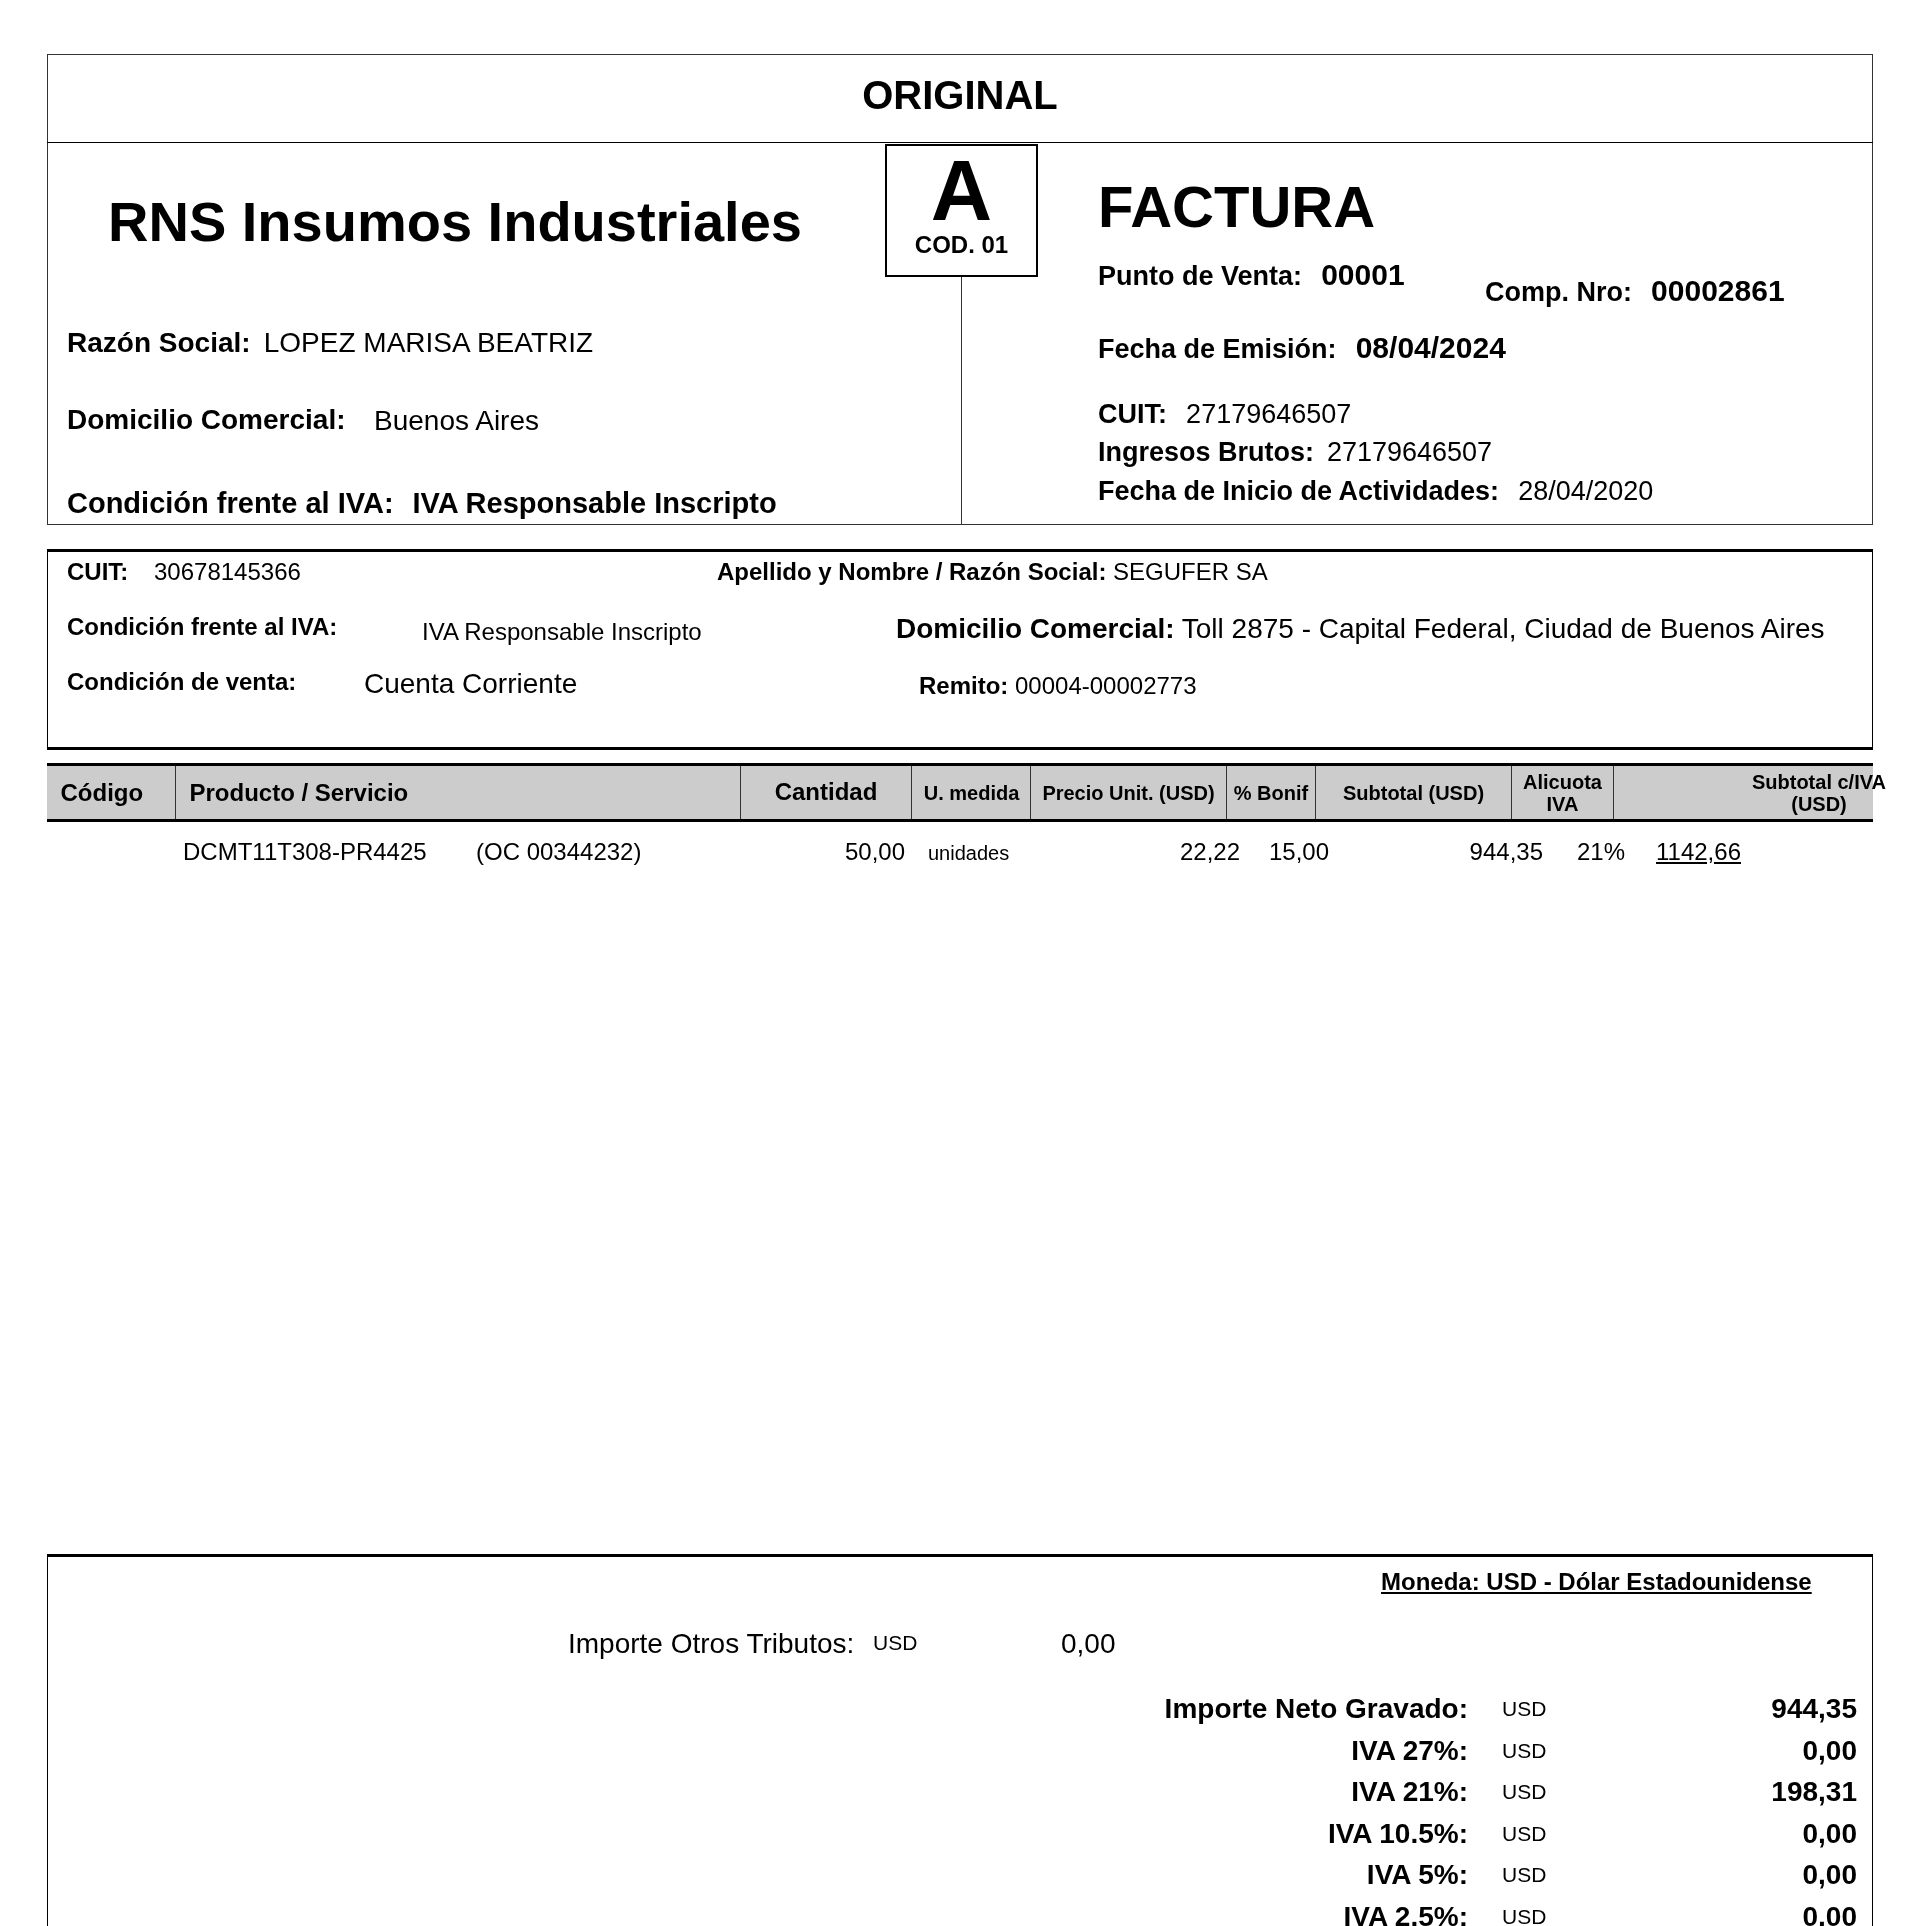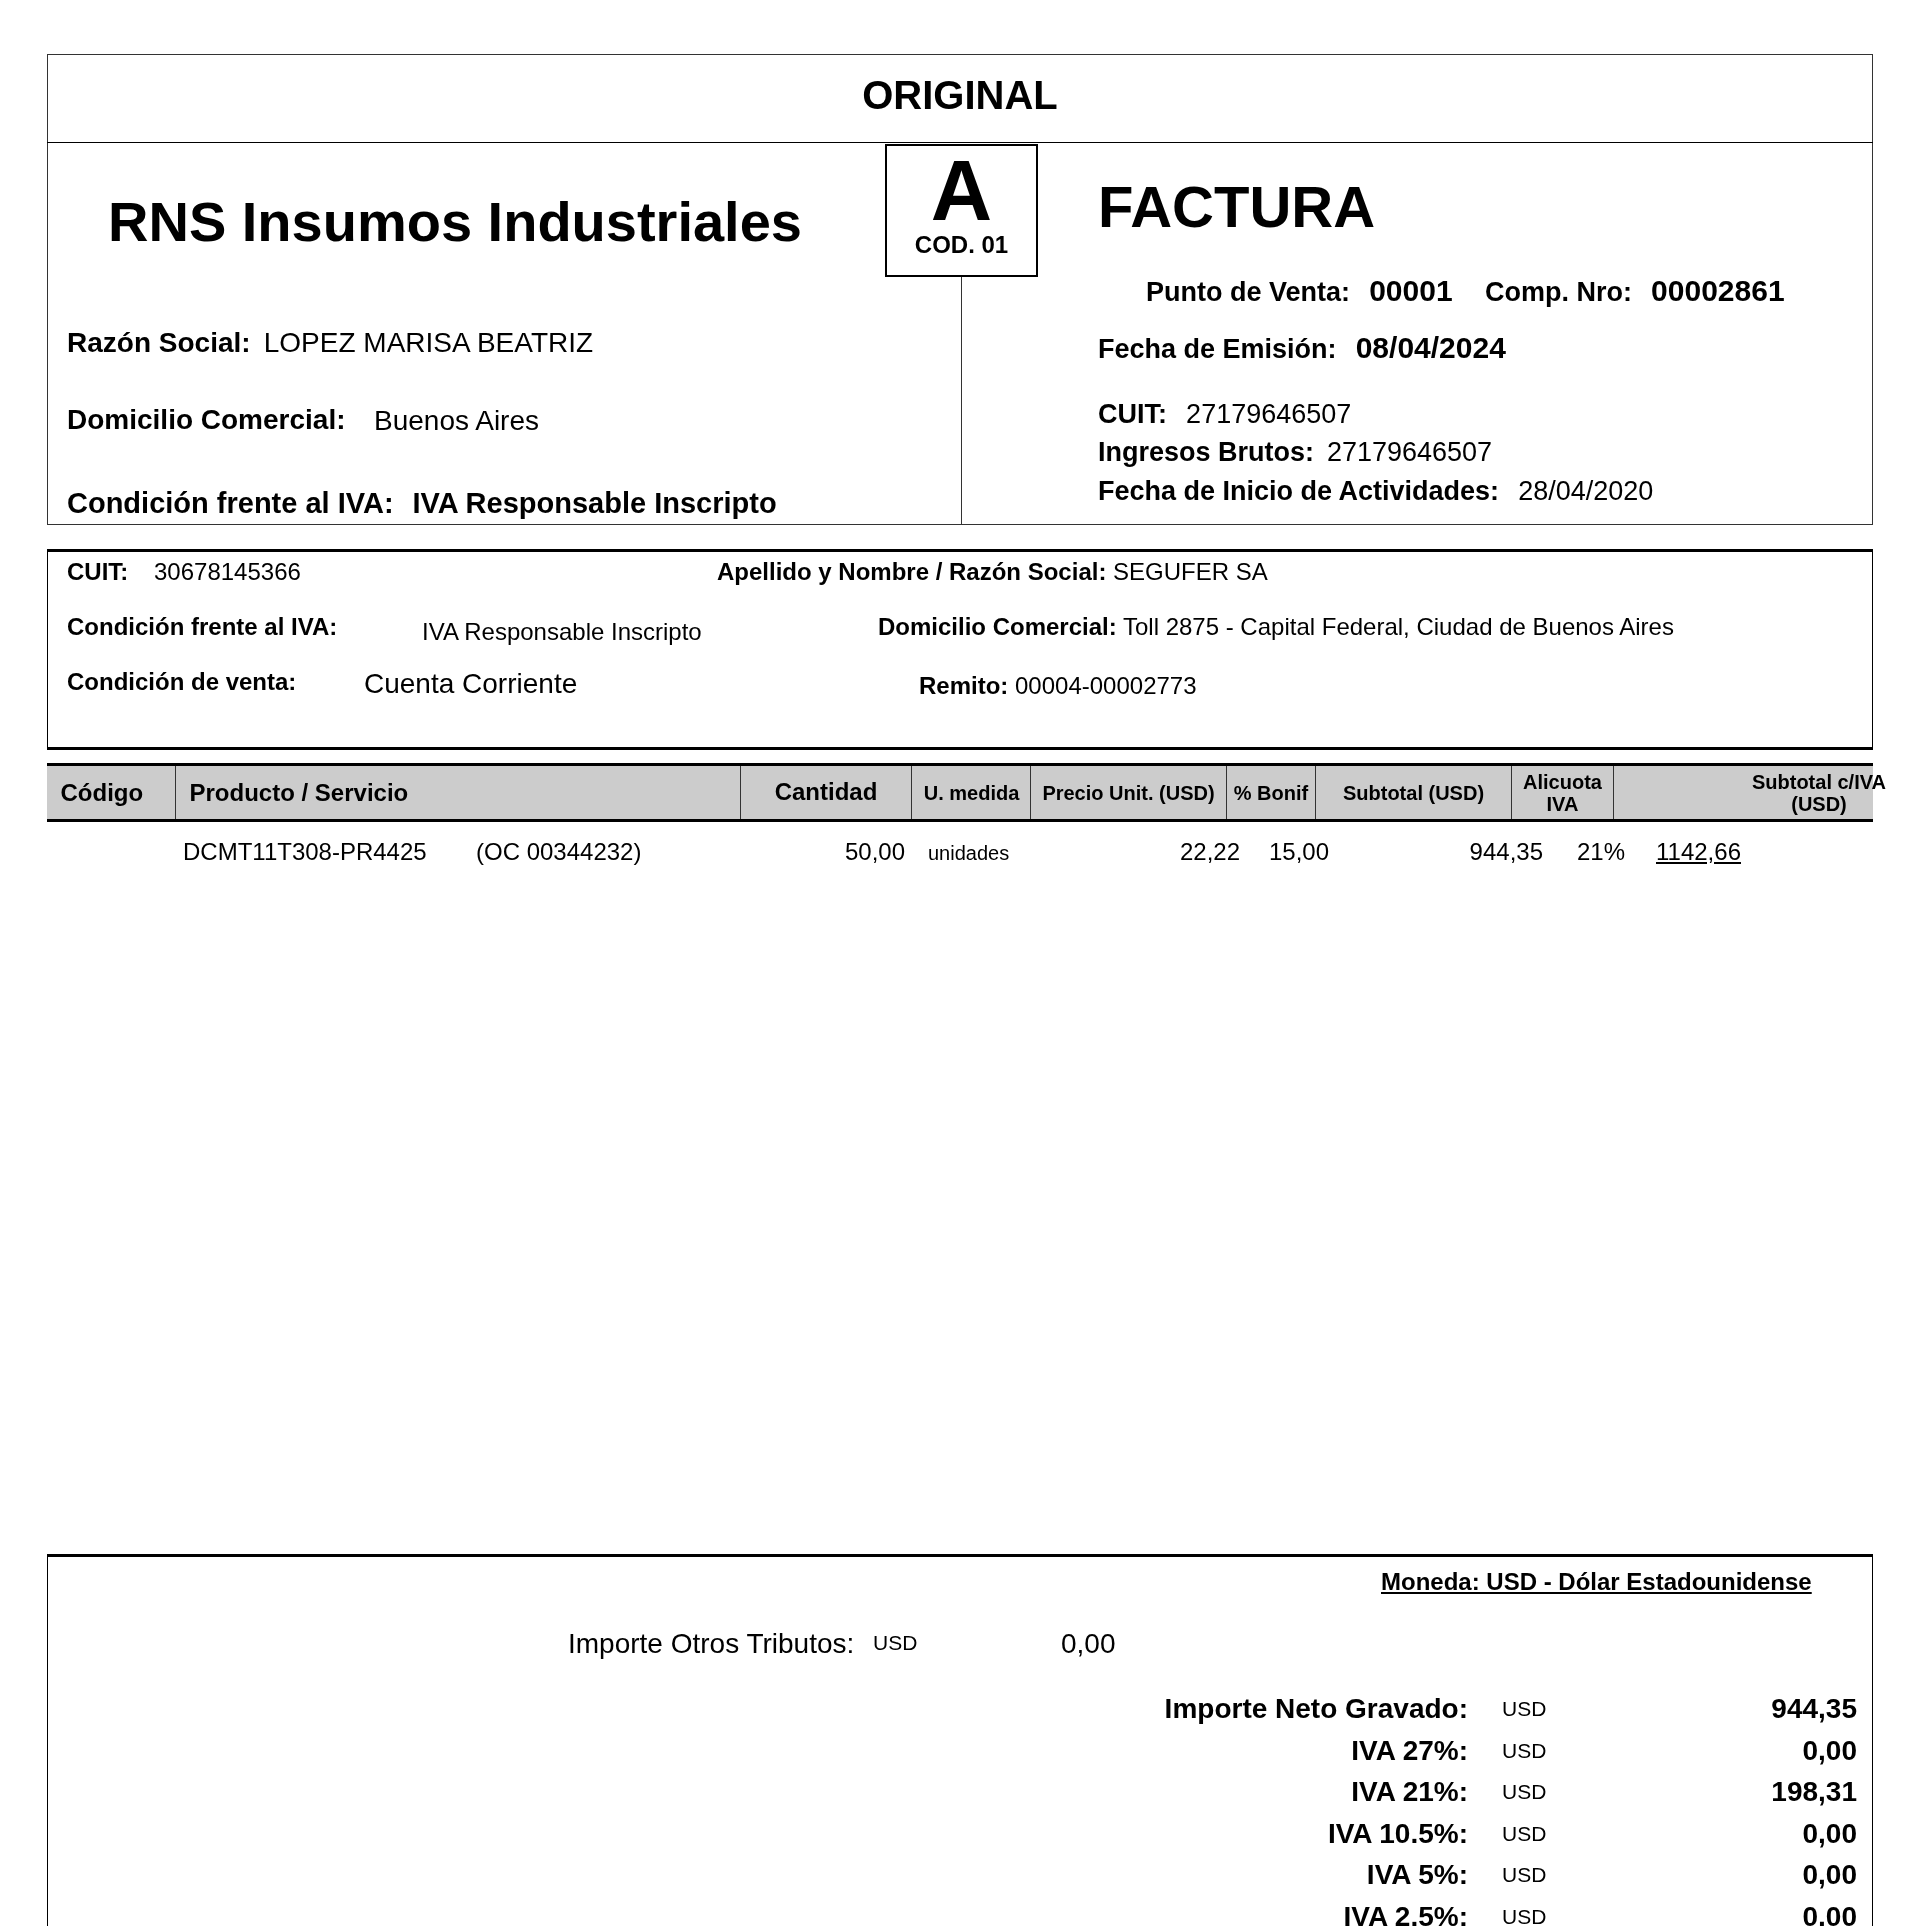--- a/index.html
+++ b/index.html
@@ -63,21 +63,21 @@
   <div>Buenos Aires</div>
 </div>
 
 <div class="abs b" style="left:67px;top:487px;font-size:29px;">
   <span>Condición frente al IVA:</span>
   <span style="margin-left:10.8px;">IVA Responsable Inscripto</span>
 </div>
 
 <div class="abs b" style="left:1098px;top:173px;font-size:58px;">FACTURA</div>
 
-<div class="abs b" style="left:1098px;top:274px;font-size:27px;margin-left:48px;">
+<div class="abs b" style="left:1098px;top:258px;font-size:27px;">
   <span>Punto de Venta:</span>
   <span style="font-size:30px;margin-left:11.6px;">00001</span>
 </div>
 <div class="abs b" style="left:1485px;top:274px;font-size:27px;">
   <span>Comp. Nro:</span>
   <span style="font-size:30px;margin-left:11.6px;">00002861</span>
 </div>
 <div class="abs b" style="left:1098px;top:324px;font-size:27px;margin-top:7px;">
   <span>Fecha de Emisión:</span>
   <span style="font-size:30px;margin-left:11.6px;">08/04/2024</span>
@@ -99,21 +99,21 @@
 <div class="abs" style="left:67px;top:558px;font-size:24px;">
   <span class="b">CUIT:</span>
   <span style="margin-left:19px;">30678145366</span>
 </div>
 <div class="abs" style="left:717px;top:558px;font-size:24px;">
   <span class="b">Apellido y Nombre / Razón Social:</span>
   <span>SEGUFER SA</span>
 </div>
 <div class="abs b" style="left:67px;top:613px;font-size:24px;">Condición frente al IVA:</div>
 <div class="abs" style="left:422px;top:618px;font-size:24px;">IVA Responsable Inscripto</div>
-<div class="abs" style="left:878px;top:613px;font-size:24px;">
+<div class="abs" style="left:896px;top:613px;font-size:28px;">
   <span class="b">Domicilio Comercial:</span>
   <span>Toll 2875 - Capital Federal, Ciudad de Buenos Aires</span>
 </div>
 <div class="abs b" style="left:67px;top:668px;font-size:24px;">Condición de venta:</div>
 <div class="abs" style="left:364px;top:668px;font-size:28px;">Cuenta Corriente</div>
 <div class="abs" style="left:919px;top:672px;font-size:24px;">
   <span class="b">Remito:</span>
   <span>00004-00002773</span>
 </div>
 

